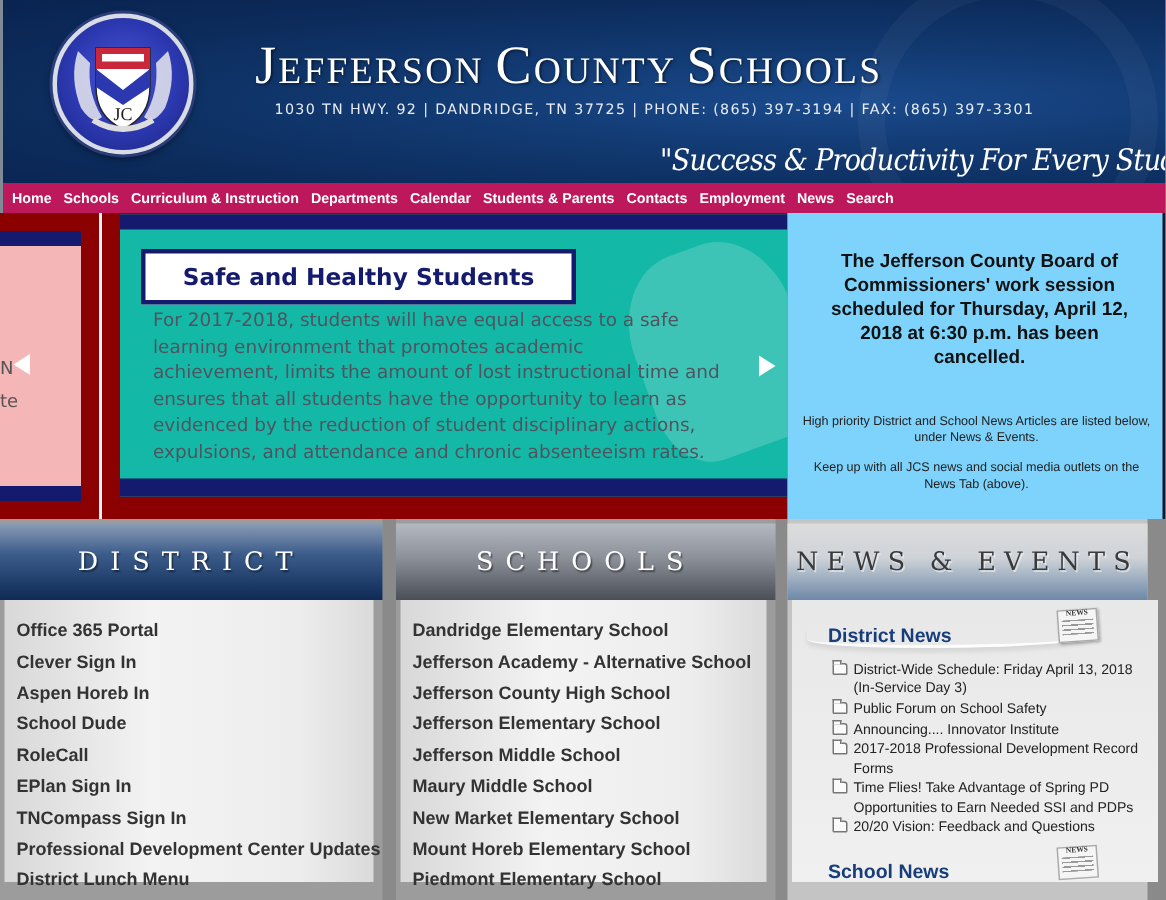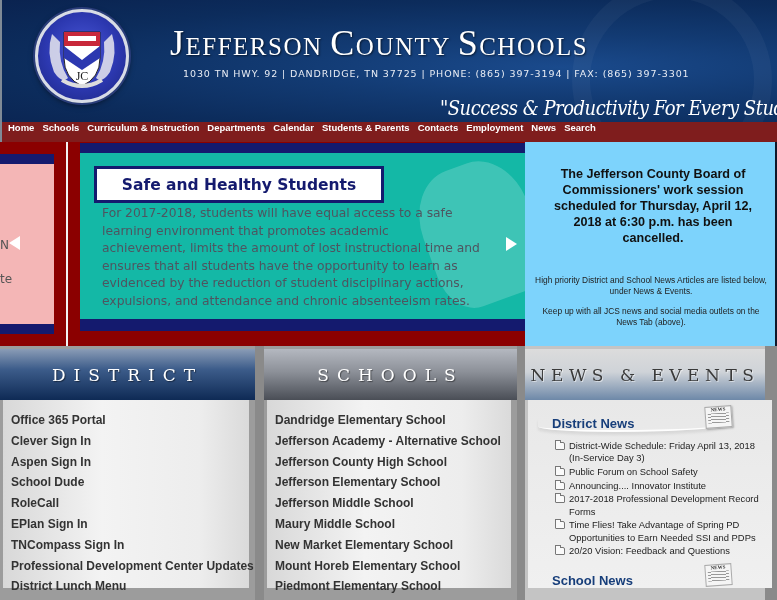--- a/index.html
+++ b/index.html
@@ -41,22 +41,22 @@
   .tagline {
     position: absolute; left: 438px; top: 97px;
     color: #fff; font-family: "DejaVu Serif", serif; font-style: italic;
     font-size: 18px; letter-spacing: -0.5px; white-space: nowrap;
     transform: scaleY(1.1);
   }
 
   
   .nav {
     position: absolute; left: 0; top: 122px; width: 777px; height: 20px;
-    background: #7f1d1d; border-left: 2px solid #7f8a96;
-    display: flex; padding-left: 3px;
+    background: #be185d; border-left: 2px solid #7f8a96;
+    display: flex; align-items: center; padding-left: 3px;
   }
   .nav a {
     color: #fff; font-size: 9.5px; font-weight: bold; text-decoration: none;
     padding: 0 5px 0 3px; white-space: nowrap; cursor: pointer;
   }
 
   
   .slider {
     position: absolute; left: 0; top: 142px; width: 525px; height: 204px;
     background: #8b0000; overflow: hidden;
@@ -230,21 +230,21 @@
   <a>News</a>
   <a>Search</a>
 </nav>
 
 <div class="slider">
   <div class="slide-prev">
     <div class="band-top"></div>
     <div class="pink"></div>
     <div class="band-bot"></div>
     <div class="frag" style="top:96px;">N</div>
-    <div class="frag" style="top:130px;">te</div>
+    <div class="frag" style="top:118px;">te</div>
   </div>
   <div class="slide-divider"></div>
   <div class="slide-main">
     <div class="band-top"></div>
     <div class="ghost"></div>
     <div class="slide-title-box">
       <span class="slide-title">Safe and Healthy Students</span>
     </div>
     <div class="slide-body">
       <div>For 2017-2018, students will have equal access to a safe</div>
@@ -265,21 +265,21 @@
   <div class="note" style="top:133px;">High priority District and School News Articles are listed below, under News &amp; Events.</div>
   <div class="note" style="top:164px;">Keep up with all JCS news and social media outlets on the News Tab (above).</div>
 </div>
 
 <div class="col" id="col-district">
   <div class="col-header">DISTRICT</div>
   <div class="col-body">
     <ul class="link-list">
       <li>Office 365 Portal</li>
       <li>Clever Sign In</li>
-      <li>Aspen Sign In</li>
+      <li>Aspen Horeb In</li>
       <li>School Dude</li>
       <li>RoleCall</li>
       <li>EPlan Sign In</li>
       <li>TNCompass Sign In</li>
       <li>Professional Development Center Updates</li>
       <li>District Lunch Menu</li>
     </ul>
   </div>
 </div>
 

